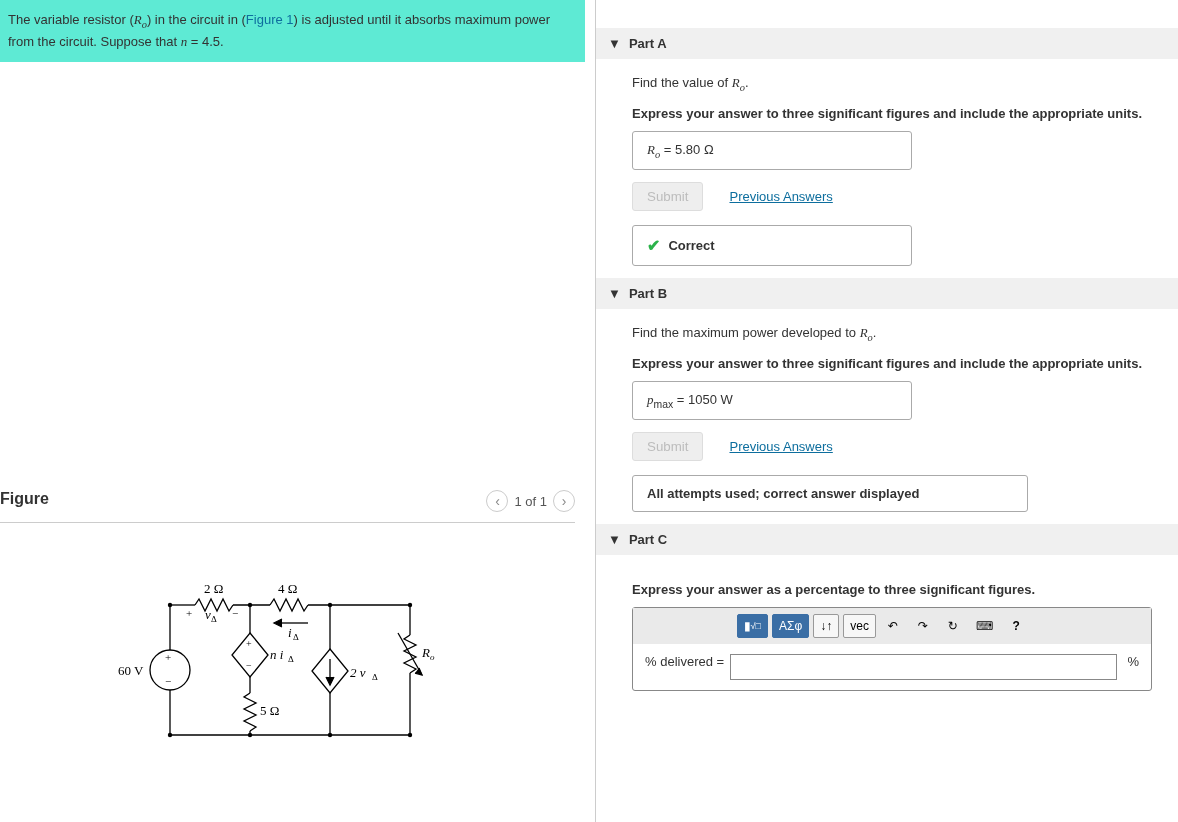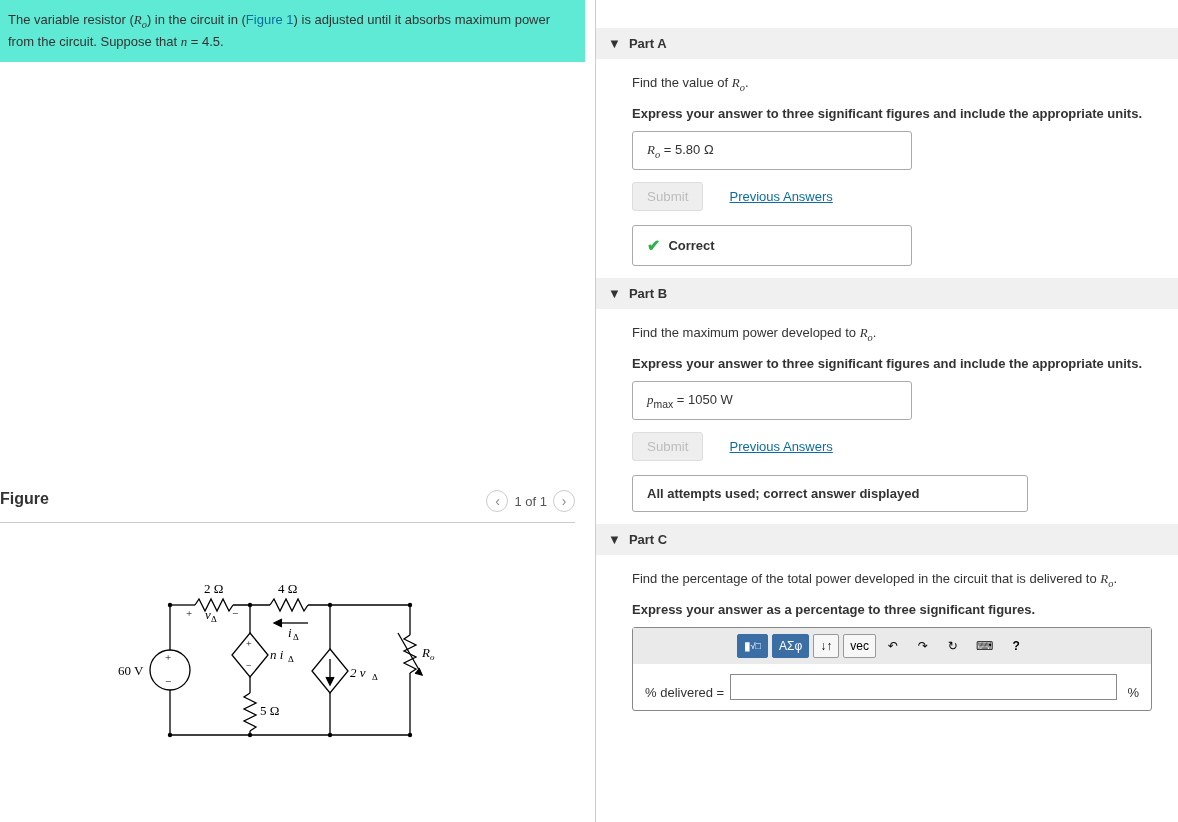--- a/index.html
+++ b/index.html
@@ -110,21 +110,21 @@
 .tb-spacer { flex: 1; }
 .tb-btn {
   border: 1px solid #999; background: #f7f7f7;
   border-radius: 2px; padding: 3px 6px;
   min-width: 26px; height: 24px;
   display: inline-flex; align-items: center; justify-content: center;
   font-size: 12px; cursor: pointer;
 }
 .tb-btn.primary { background: #3a6ea5; color: #fff; border-color: #3a6ea5; }
 .composer-body {
-  display: flex; align-items: flex-end; padding: 10px 12px; gap: 6px;
+  display: flex; align-items: flex-start; padding: 10px 12px; gap: 6px;
 }
 .composer-label { white-space: nowrap; }
 .composer-input {
   flex: 1; border: 1px solid #888; height: 26px; padding: 2px 6px;
 }
 .unit-suffix { margin-left: 4px; }
 .serif-i { font-family: "Times New Roman", serif; font-style: italic; }
 .sub { vertical-align: sub; font-size: 0.8em; }
 </style>
 </head>
@@ -277,23 +277,20 @@
       </div>
     </div>
   </div>
 
   <div>
     <div class="part-header">
       <span>▼</span>
       <span>Part C</span>
     </div>
     <div class="part-body">
-      <p class="instr">
-        <span>Find the percentage of the total power developed in the circuit that is delivered to </span><span class="serif-i">R</span><span class="serif-i sub">o</span><span>.</span>
-      </p>
       <p class="subinstr">Express your answer as a percentage to three significant figures.</p>
       <div class="composer">
         <div class="composer-toolbar">
           <div class="tb-spacer" style="flex:0 0 90px;"></div>
           <button class="tb-btn primary">
               <span>▮</span>
               <span style="font-size:9px;">√□</span>
             </button>
           <button class="tb-btn primary">ΑΣφ</button>
           <button class="tb-btn">↓↑</button>

